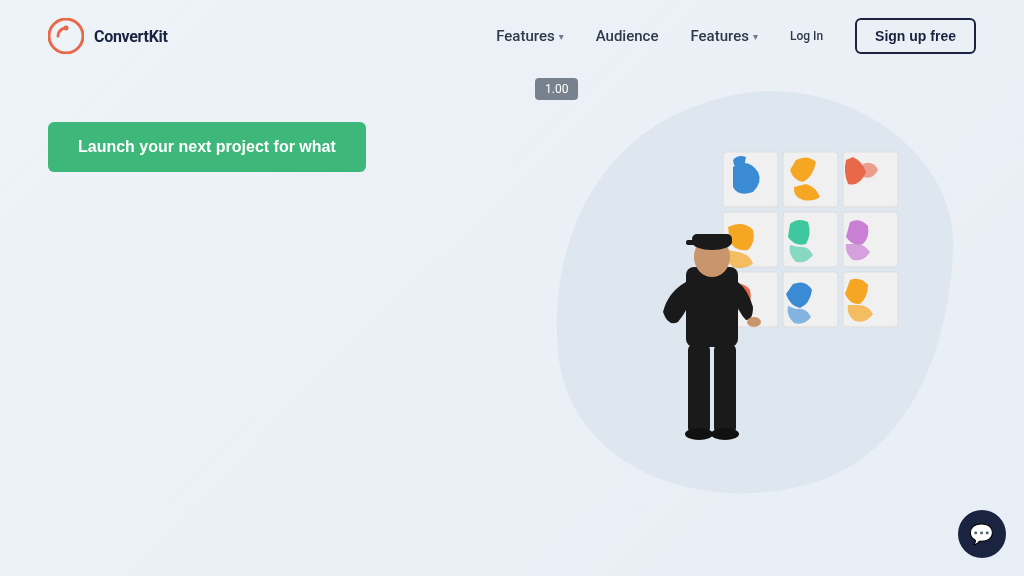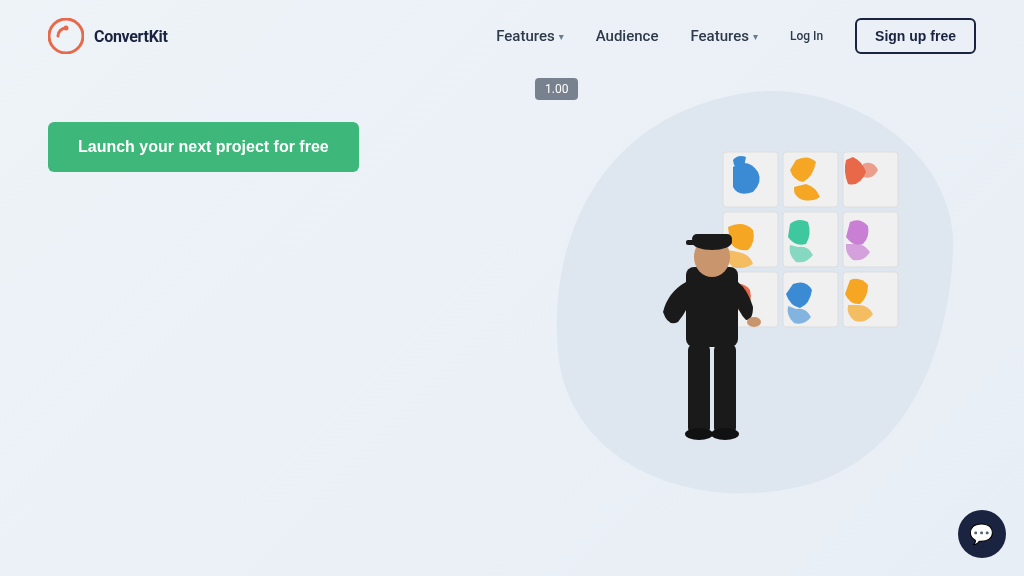--- a/index.html
+++ b/index.html
@@ -208,21 +208,21 @@
       </div>
       <span class="nav-login">Log In</span>
       <button class="nav-signup">Sign up free</button>
     </nav>
   </header>
 
   <div class="tooltip-badge">1.00</div>
 
   <section class="hero">
     <div class="hero-left">
-      <button class="cta-button">Launch your next project for free</button>
+      <button class="cta-button">Launch your next project for what</button>
     </div>
 
     <div class="hero-right">
 
       <svg class="blob-shape" viewBox="0 0 430 430" xmlns="http://www.w3.org/2000/svg">
 
         <path d="M215 20 C310 10, 420 80, 415 180 C410 280, 370 390, 260 415 C150 440, 30 390, 20 280 C10 170, 60 40, 215 20 Z" fill="#d8e2ed" opacity="0.7"></path>
 
         <rect x="185" y="80" width="55" height="55" rx="3" fill="#f0f0f0" stroke="#ddd" stroke-width="1"></rect>
         <rect x="245" y="80" width="55" height="55" rx="3" fill="#f0f0f0" stroke="#ddd" stroke-width="1"></rect>

